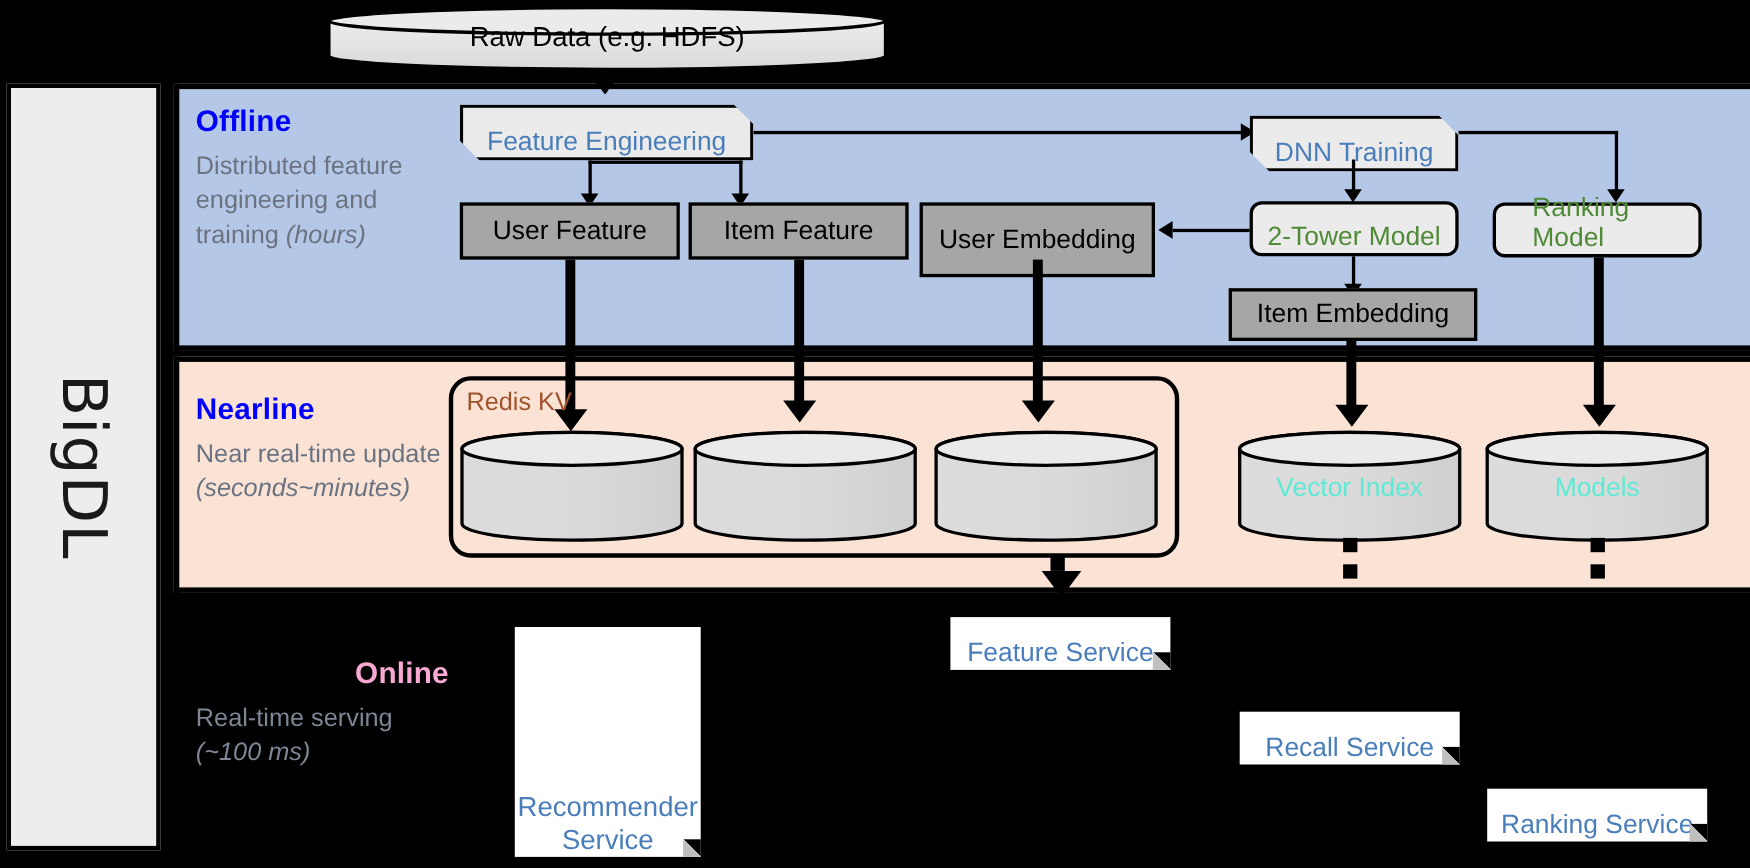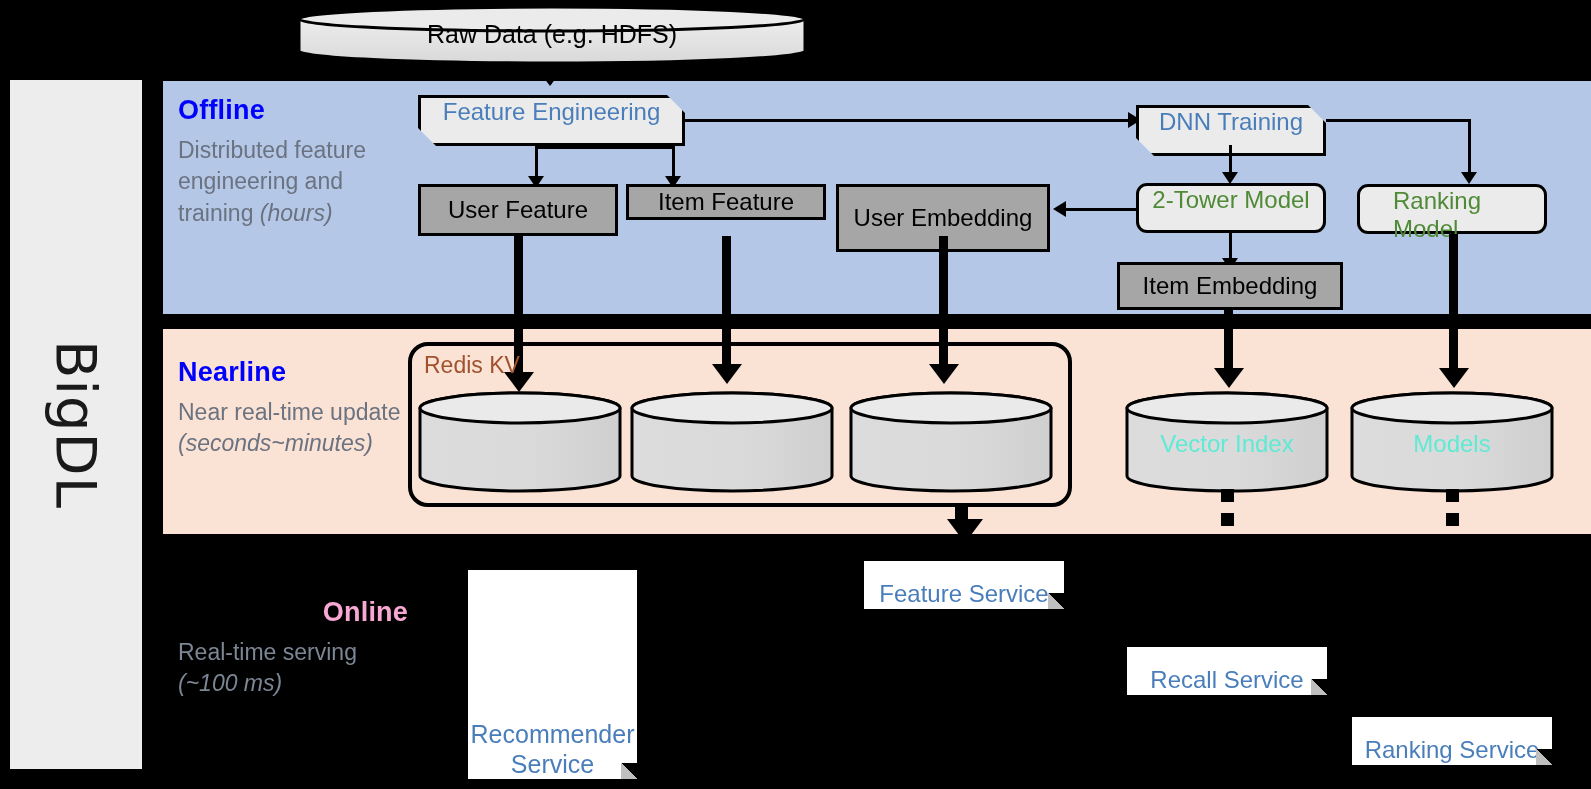--- a/index.html
+++ b/index.html
@@ -27,21 +27,21 @@
   .band-title{font-size:27px;color:#0000ff;font-weight:600;letter-spacing:.2px;}
   .band-sub{font-size:23px;color:#6b7280;line-height:1.36;margin-top:9px;}
   .band-sub .it{font-style:italic;}
   #hd-offline{left:178px;top:95px;width:220px;}
   #hd-nearline{left:178px;top:357px;width:240px;}
   #hd-online{left:178px;top:597px;width:230px;}
   #hd-online .band-title{color:#f9a8d4;text-align:right;}
   #hd-online .band-sub{color:#7c8694;}
 
   
-  .proc{background:#ebebeb;border:3px solid #000;display:flex;align-items:flex-start;
+  .proc{background:#ebebeb;border:3px solid #000;display:flex;align-items:flex-end;
         justify-content:center;font-size:24px;}
   .blue-t{color:#4a7ebb;}
   .green-t{color:#4f8a37;}
   .gray-box{background:#a6a6a6;border:3px solid #000;display:flex;align-items:center;
             justify-content:center;font-size:24px;color:#000;}
   .rounded{border-radius:11px;}
   .flag{clip-path:polygon(0 0, calc(100% - 18px) 0, 100% 18px, 100% 100%, 18px 100%, 0 calc(100% - 18px));}
   .doc{background:#fff;display:flex;align-items:flex-end;justify-content:center;
        font-size:25px;color:#4a7ebb;text-align:center;line-height:1.2;}
   .doc::after{content:"";position:absolute;right:0;bottom:0;width:16px;height:16px;
@@ -135,21 +135,21 @@
   <div class="ln thin-v abs" style="left:1229px;top:145px;height:32px;"></div>
   <div class="arr-dn" style="left:1222px;top:172px;"></div>
 
   <div class="ln thin-h abs" style="left:1326px;top:119px;width:145px;"></div>
   <div class="ln thin-v abs" style="left:1468px;top:119px;height:58px;"></div>
   <div class="arr-dn" style="left:1461px;top:172px;"></div>
 
   <div class="abs gray-box" style="left:418px;top:184px;width:200px;height:52px;">
     <span>User Feature</span>
   </div>
-  <div class="abs gray-box" style="left:626px;top:184px;width:200px;height:36px;">
+  <div class="abs gray-box" style="left:626px;top:184px;width:200px;height:52px;">
     <span>Item Feature</span>
   </div>
   <div class="abs gray-box" style="left:836px;top:184px;width:214px;height:68px;">
     <span>User Embedding</span>
   </div>
 
   <div class="ln thin-h abs" style="left:1066px;top:208px;width:70px;"></div>
   <div class="arr-lf" style="left:1053px;top:201px;"></div>
 
   <div class="abs proc rounded green-t" style="left:1136px;top:183px;width:190px;height:50px;">

